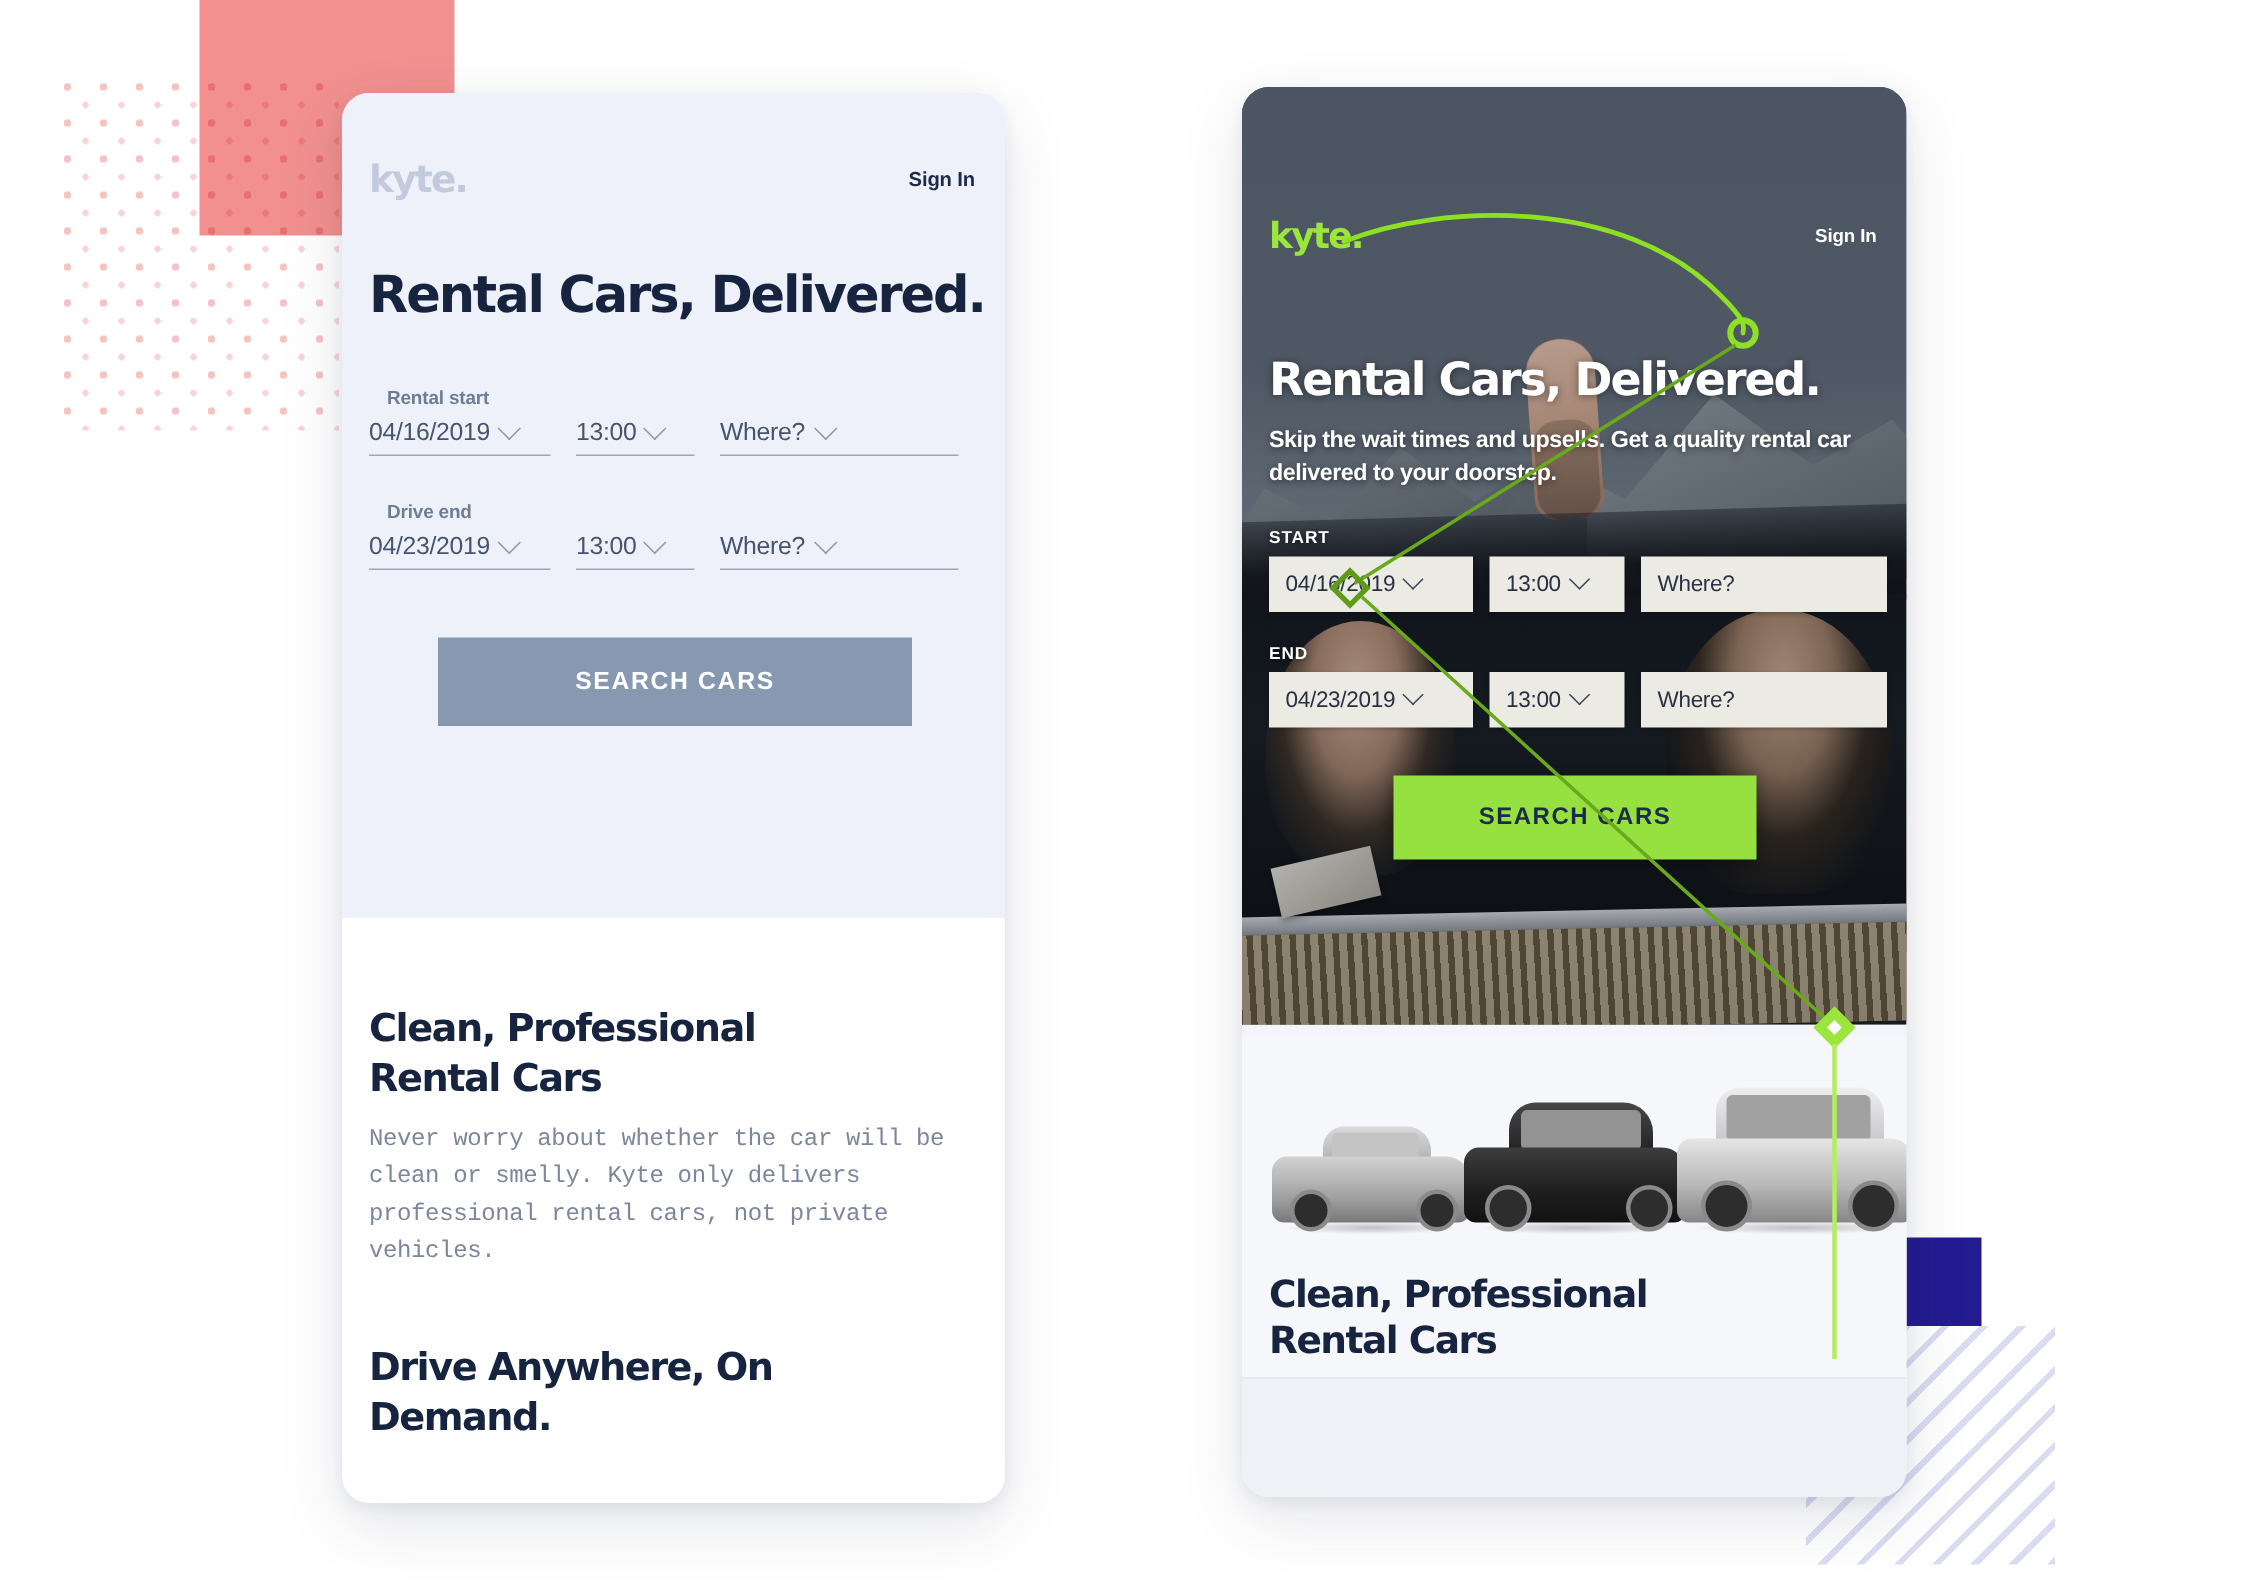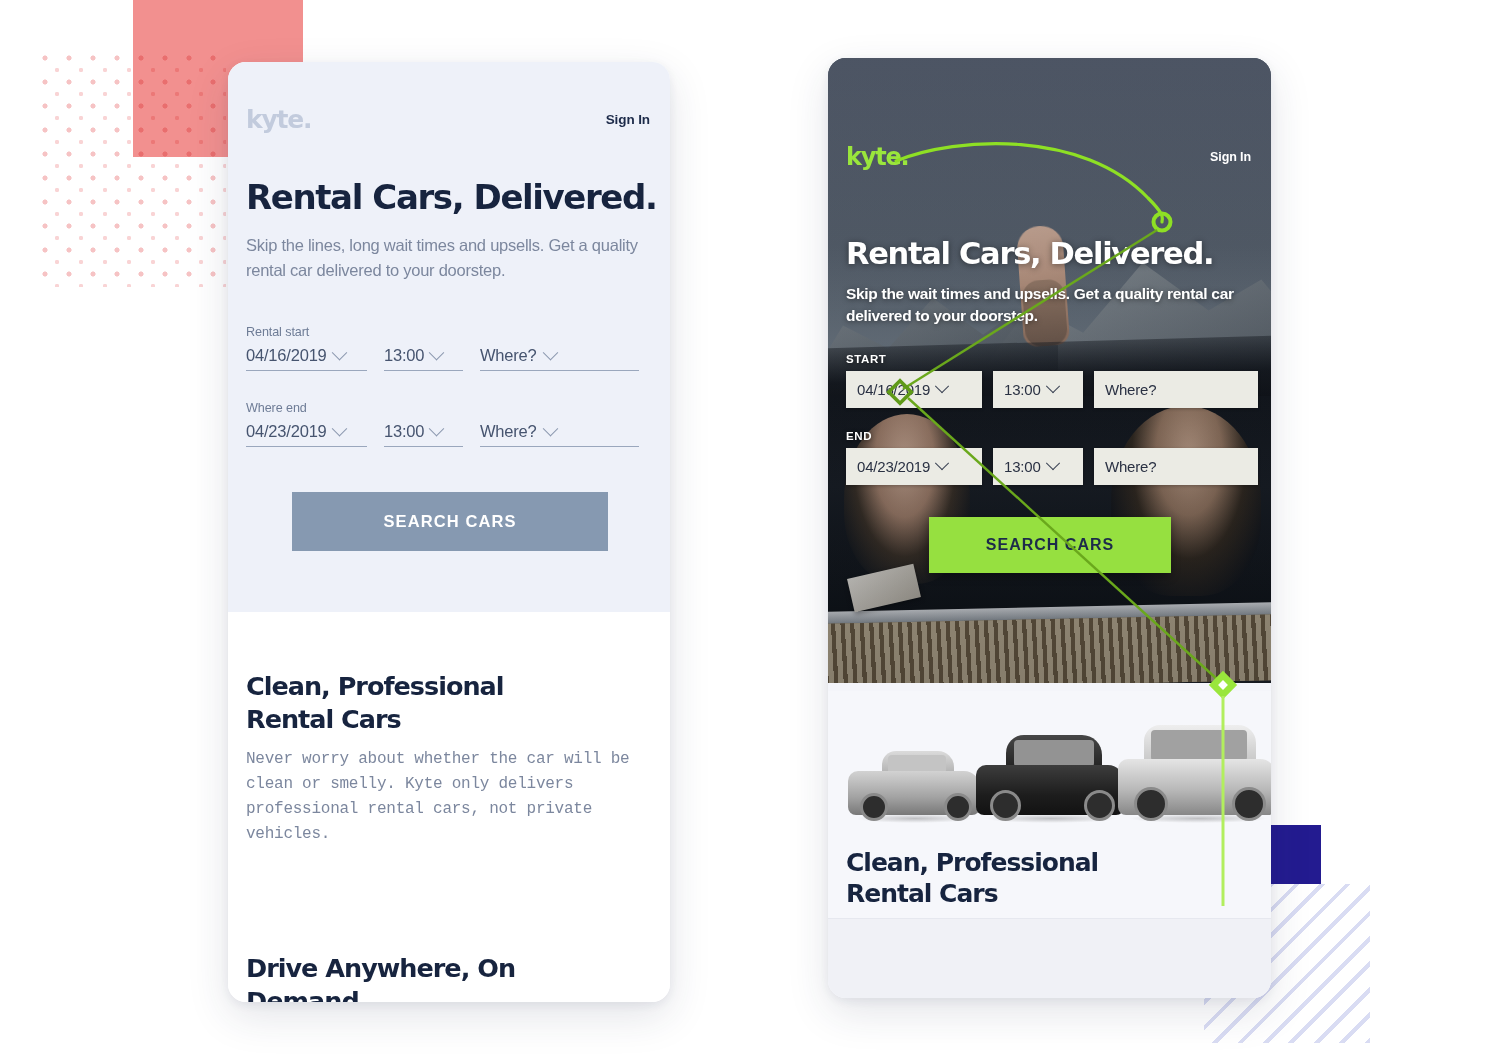--- a/index.html
+++ b/index.html
@@ -131,24 +131,25 @@
     color: #7c879e;
     letter-spacing: -0.25px;
     max-width: 400px;
   }
 
   .field-group { margin: 42px 0 0 18px; }
   .field-group.second { margin-top: 30px; }
 
   .field-label {
     font-size: 12.6px;
-    font-weight: 400;
+    font-weight: 700;
     color: #6e7c96;
     letter-spacing: -0.1px;
     margin-bottom: 7px;
+    margin-left: 12px;
   }
 
   .field-row { display: flex; align-items: flex-end; gap: 17px; }
 
   .underline-field {
     border-bottom: 1.6px solid #9aa7bd;
     padding-bottom: 5px;
     display: flex;
     align-items: center;
     gap: 7px;
@@ -200,21 +201,21 @@
   .sect-p {
     margin-top: 12px;
     font-size: 16px;
     line-height: 1.55;
     color: #7c879e;
     letter-spacing: -0.25px;
     max-width: 398px;
     font-family: Liberation Mono, monospace;
   }
 
-  .sect-h2.second { margin-top: 106px; }
+  .sect-h2.second { margin-top: 50px; }
 
   
   #card-right {
     left: 828px;
     top: 58px;
     width: 443px;
     height: 940px;
     background: #f4f5fa;
   }
 
@@ -511,42 +512,41 @@
   <div class="card" id="card-left">
 
     <div class="left-hero">
 
       <div class="left-topbar">
         <div class="logo-left">kyte.</div>
         <div class="signin-left">Sign In</div>
       </div>
 
       <h1 class="left-h1">Rental Cars, Delivered.</h1>
-      <p class="left-sub">Skip the lines, long wait times and upsells. Get a quality rental car delivered to your doorstep.</p>
 
       <div class="field-group">
         <div class="field-label">Rental start</div>
         <div class="field-row">
           <div class="underline-field uf-date">
             <span>04/16/2019</span>
             <span class="chev"></span>
           </div>
           <div class="underline-field uf-time">
             <span>13:00</span>
             <span class="chev"></span>
           </div>
           <div class="underline-field uf-where">
             <span>Where?</span>
             <span class="chev"></span>
           </div>
         </div>
       </div>
 
       <div class="field-group second">
-        <div class="field-label">Where end</div>
+        <div class="field-label">Drive end</div>
         <div class="field-row">
           <div class="underline-field uf-date">
             <span>04/23/2019</span>
             <span class="chev"></span>
           </div>
           <div class="underline-field uf-time">
             <span>13:00</span>
             <span class="chev"></span>
           </div>
           <div class="underline-field uf-where">

